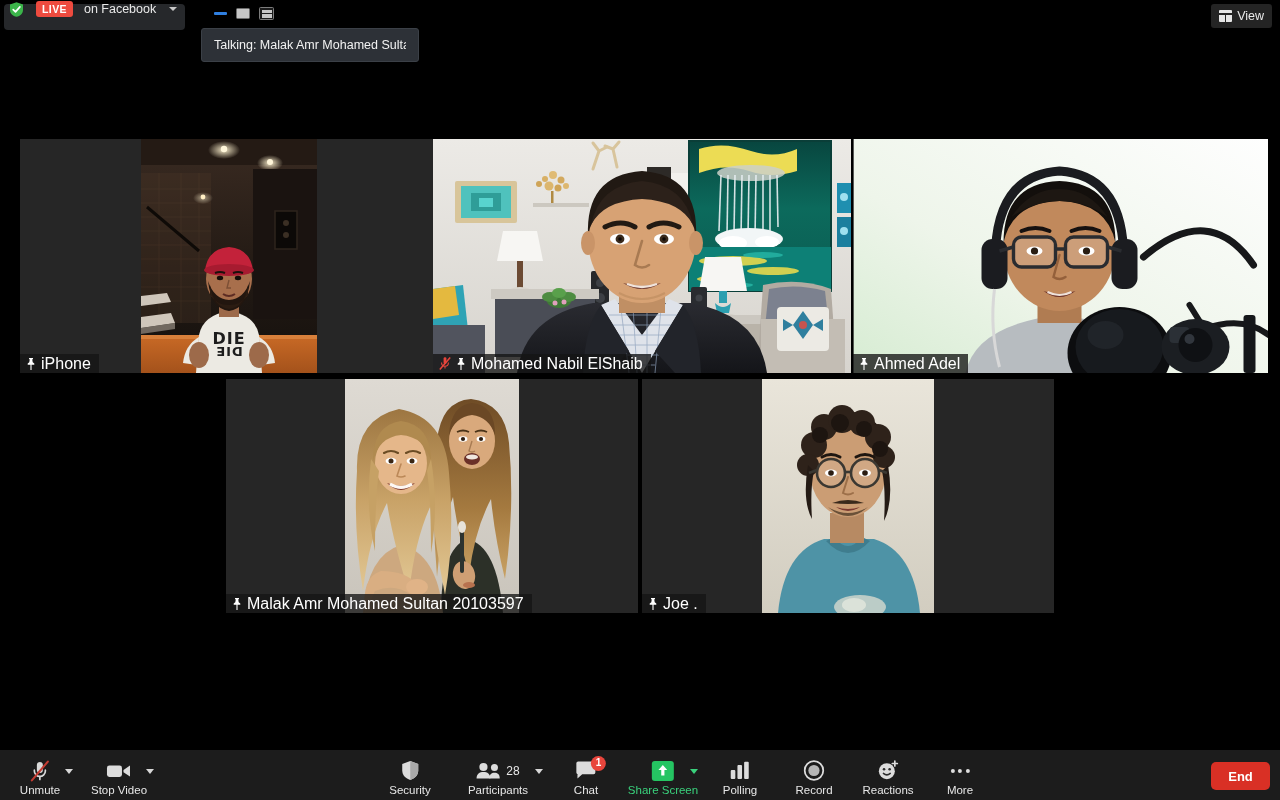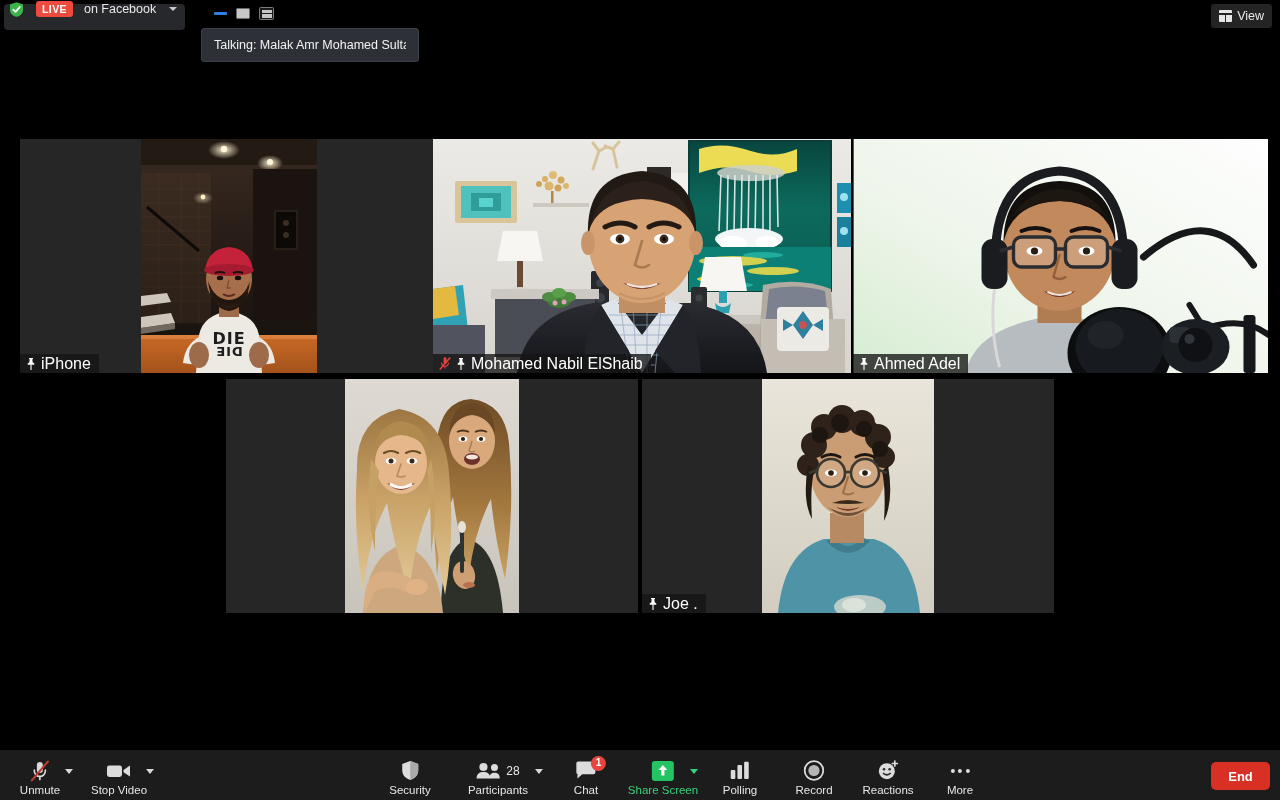--- a/index.html
+++ b/index.html
@@ -770,20 +770,26 @@
             <path d="M56 85 L52 97 Q56 99 60 97" stroke="#bb8858" stroke-width="1.6" fill="none" stroke-linecap="round"></path>
 
             <path d="M42 104 Q56 118 70 104 Q56 110 42 104 Z" fill="#7a342c"></path>
             <path d="M45 105 Q56 112 67 105" stroke="#fdf8f4" stroke-width="3.2" fill="none"></path>
 
             <path d="M20 234 Q16 198 36 192 Q62 192 72 206 L66 216 Q50 204 30 212 Z" fill="#d9ae82"></path>
             <ellipse cx="72" cy="208" rx="11" ry="8" fill="#e0b387"></ellipse>
           </svg>
         </div>
       </div>
+      <div class="namelabel">
+        <svg class="pin-ico" viewBox="0 0 10 12">
+          <path d="M3 0h4v1.2H6.2l.5 3.1 1.6 1.3v1.1H5.55V12h-1.1V6.7H1.7V5.6L3.3 4.3 3.8 1.2H3z" fill="#ffffff"></path>
+        </svg>
+        <span class="nm">Malak Amr Mohamed Sultan 20103597</span>
+      </div>
     </div>
 
     <div class="tile" style="left:642px; top:379px; width:412px; height:234px;">
       <div class="vid">
         <div class="vid-inner" style="width:172px;">
           <svg width="172" height="234" viewBox="0 0 172 234" preserveAspectRatio="none">
             <defs>
               <linearGradient id="joBg" x1="0" y1="0" x2="0" y2="1">
                 <stop offset="0%" stop-color="#e9e5da"></stop>
                 <stop offset="100%" stop-color="#d2cdc0"></stop>

